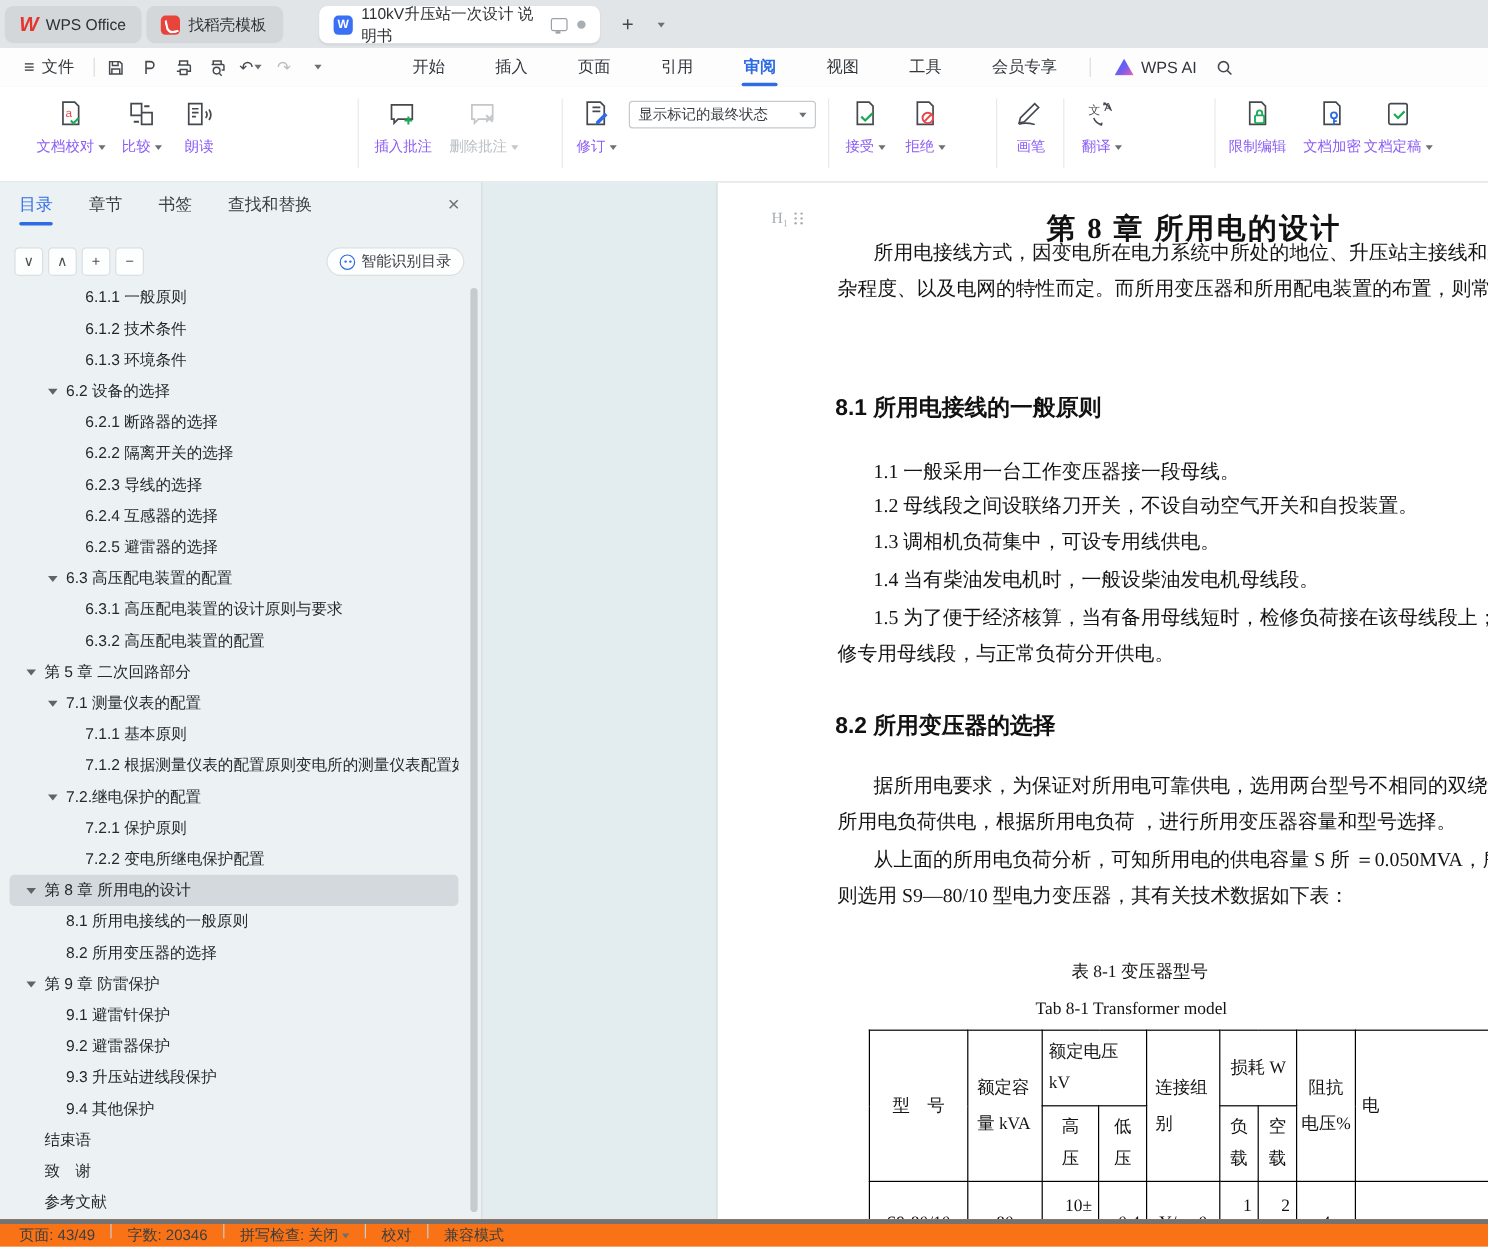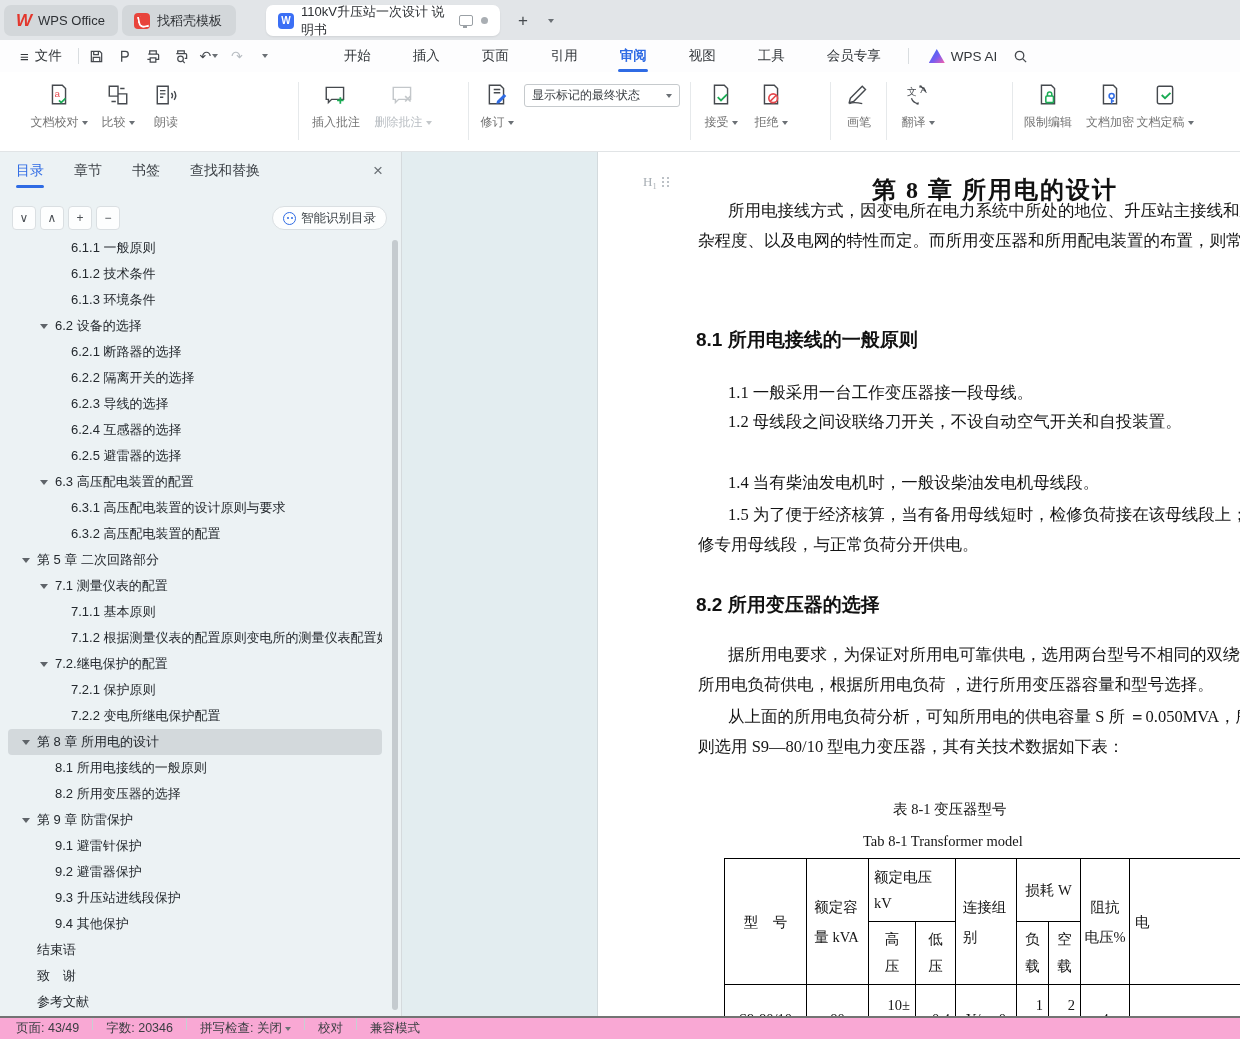--- a/index.html
+++ b/index.html
@@ -48,21 +48,21 @@
        background:linear-gradient(135deg,#2b6ef3 0%,#7a5cf0 55%,#f75fa8 100%);}
   .searchbtn{margin-left:16px;cursor:pointer;display:flex;align-items:center;}
 
   
   .ribbon{position:absolute;left:0;top:72px;width:1240px;height:80px;background:#ffffff;
        border-bottom:1px solid #e1e4e6;}
   .rdiv{position:absolute;top:10px;width:1px;height:58px;background:#e6e9eb;}
   .rbtn{position:absolute;top:8px;height:62px;display:flex;flex-direction:column;align-items:center;
        justify-content:flex-start;cursor:pointer;border-radius:4px;}
   .rbtn .ric{height:30px;display:flex;align-items:center;justify-content:center;}
-  .rlb{font-size:12px;color:#737373;margin-top:4px;white-space:nowrap;display:flex;align-items:center;}
+  .rlb{font-size:12px;color:#8b5cf6;margin-top:4px;white-space:nowrap;display:flex;align-items:center;}
   .rbtn.dis .rlb{color:#b9bec3;justify-content:flex-end;}
   .rsmall{position:absolute;display:flex;align-items:center;gap:5px;font-size:12px;color:#3c4045;
        cursor:pointer;white-space:nowrap;}
   .rsmall.dis{color:#b9bec3;}
   .numbox{width:18px;height:15px;border:1.4px solid #2f6be4;border-radius:2px;color:#2f6be4;
        font-size:9px;font-weight:bold;display:flex;align-items:center;justify-content:center;position:relative;}
   .numbox i{position:absolute;right:-5px;bottom:-4px;font-style:normal;font-size:9px;color:#2f6be4;}
   .abc{font-size:9px;font-weight:bold;color:#45494e;position:relative;line-height:1;}
   .abc i{position:absolute;right:-3px;bottom:-6px;font-style:normal;color:#1aab54;font-size:10px;}
   .marks-dd{position:absolute;left:524px;top:12px;width:156px;height:23px;border:1px solid #c6cacd;
@@ -126,22 +126,22 @@
   .dtable .wrapN span{display:inline-block;width:1.15em;word-break:break-all;line-height:27px;}
   .dtable .wrapCap span{display:inline-block;width:3.2em;text-align:left;word-break:break-all;line-height:30px;}
   .dtable .wrapV span{display:inline-block;width:4.6em;text-align:left;word-break:break-all;line-height:26px;}
   .dtable .wrapZ span{display:inline-block;width:2.9em;word-break:break-all;line-height:30px;}
   .dtable td.alignL{text-align:left;padding-left:5px;}
   .dtable td.cellT{vertical-align:top;padding-top:7px;}
   .dtable td.cellM{vertical-align:top;padding-top:21px;}
   .dtable td.alignR{text-align:right;padding-right:5px;}
 
   
-  .statusbar{position:absolute;left:0;top:1016px;width:1240px;height:23px;background:#f9a8d4;
-       border-top:2px solid #737373;display:flex;font-size:12.5px;color:#3a3e42;
+  .statusbar{position:absolute;left:0;top:1016px;width:1240px;height:23px;background:#f97316;
+       border-top:4px solid #737373;display:flex;font-size:12.5px;color:#3a3e42;
        padding-left:16px;}
   .sbitem{display:flex;align-items:center;cursor:pointer;white-space:nowrap;}
   .sbsep{width:1px;height:12px;background:#c9ced2;margin:0 13px;}
 
   svg{overflow:visible;}
 </style>
 </head>
 <body>
 
 <header class="tabbar">
@@ -611,20 +611,21 @@
 
     <div class="doc-title">第 8 章 所用电的设计</div>
 
     <div class="dline" style="left:130px;top:48px;">所用电接线方式，因变电所在电力系统中所处的地位、升压站主接线和主</div>
     <div class="dline" style="left:100px;top:78px;">杂程度、以及电网的特性而定。而所用变压器和所用配电装置的布置，则常结</div>
 
     <div class="dhead" style="left:98px;top:175px;">8.1 所用电接线的一般原则</div>
 
     <div class="dline" style="left:130px;top:230px;">1.1 一般采用一台工作变压器接一段母线。</div>
     <div class="dline" style="left:130px;top:259px;">1.2 母线段之间设联络刀开关，不设自动空气开关和自投装置。</div>
+    <div class="dline" style="left:130px;top:289px;">1.3 调相机负荷集中，可设专用线供电。</div>
     <div class="dline" style="left:130px;top:320px;">1.4 当有柴油发电机时，一般设柴油发电机母线段。</div>
     <div class="dline" style="left:130px;top:352px;">1.5 为了便于经济核算，当有备用母线短时，检修负荷接在该母线段上；</div>
     <div class="dline" style="left:100px;top:382px;">修专用母线段，与正常负荷分开供电。</div>
 
     <div class="dhead" style="left:98px;top:440px;">8.2 所用变压器的选择</div>
 
     <div class="dline" style="left:130px;top:492px;">据所用电要求，为保证对所用电可靠供电，选用两台型号不相同的双绕组</div>
     <div class="dline" style="left:100px;top:522px;">所用电负荷供电，根据所用电负荷 ，进行所用变压器容量和型号选择。</div>
     <div class="dline" style="left:130px;top:554px;">从上面的所用电负荷分析，可知所用电的供电容量 S 所 ＝0.050MVA，所</div>
     <div class="dline" style="left:100px;top:584px;">则选用 S9—80/10 型电力变压器，其有关技术数据如下表：</div>

